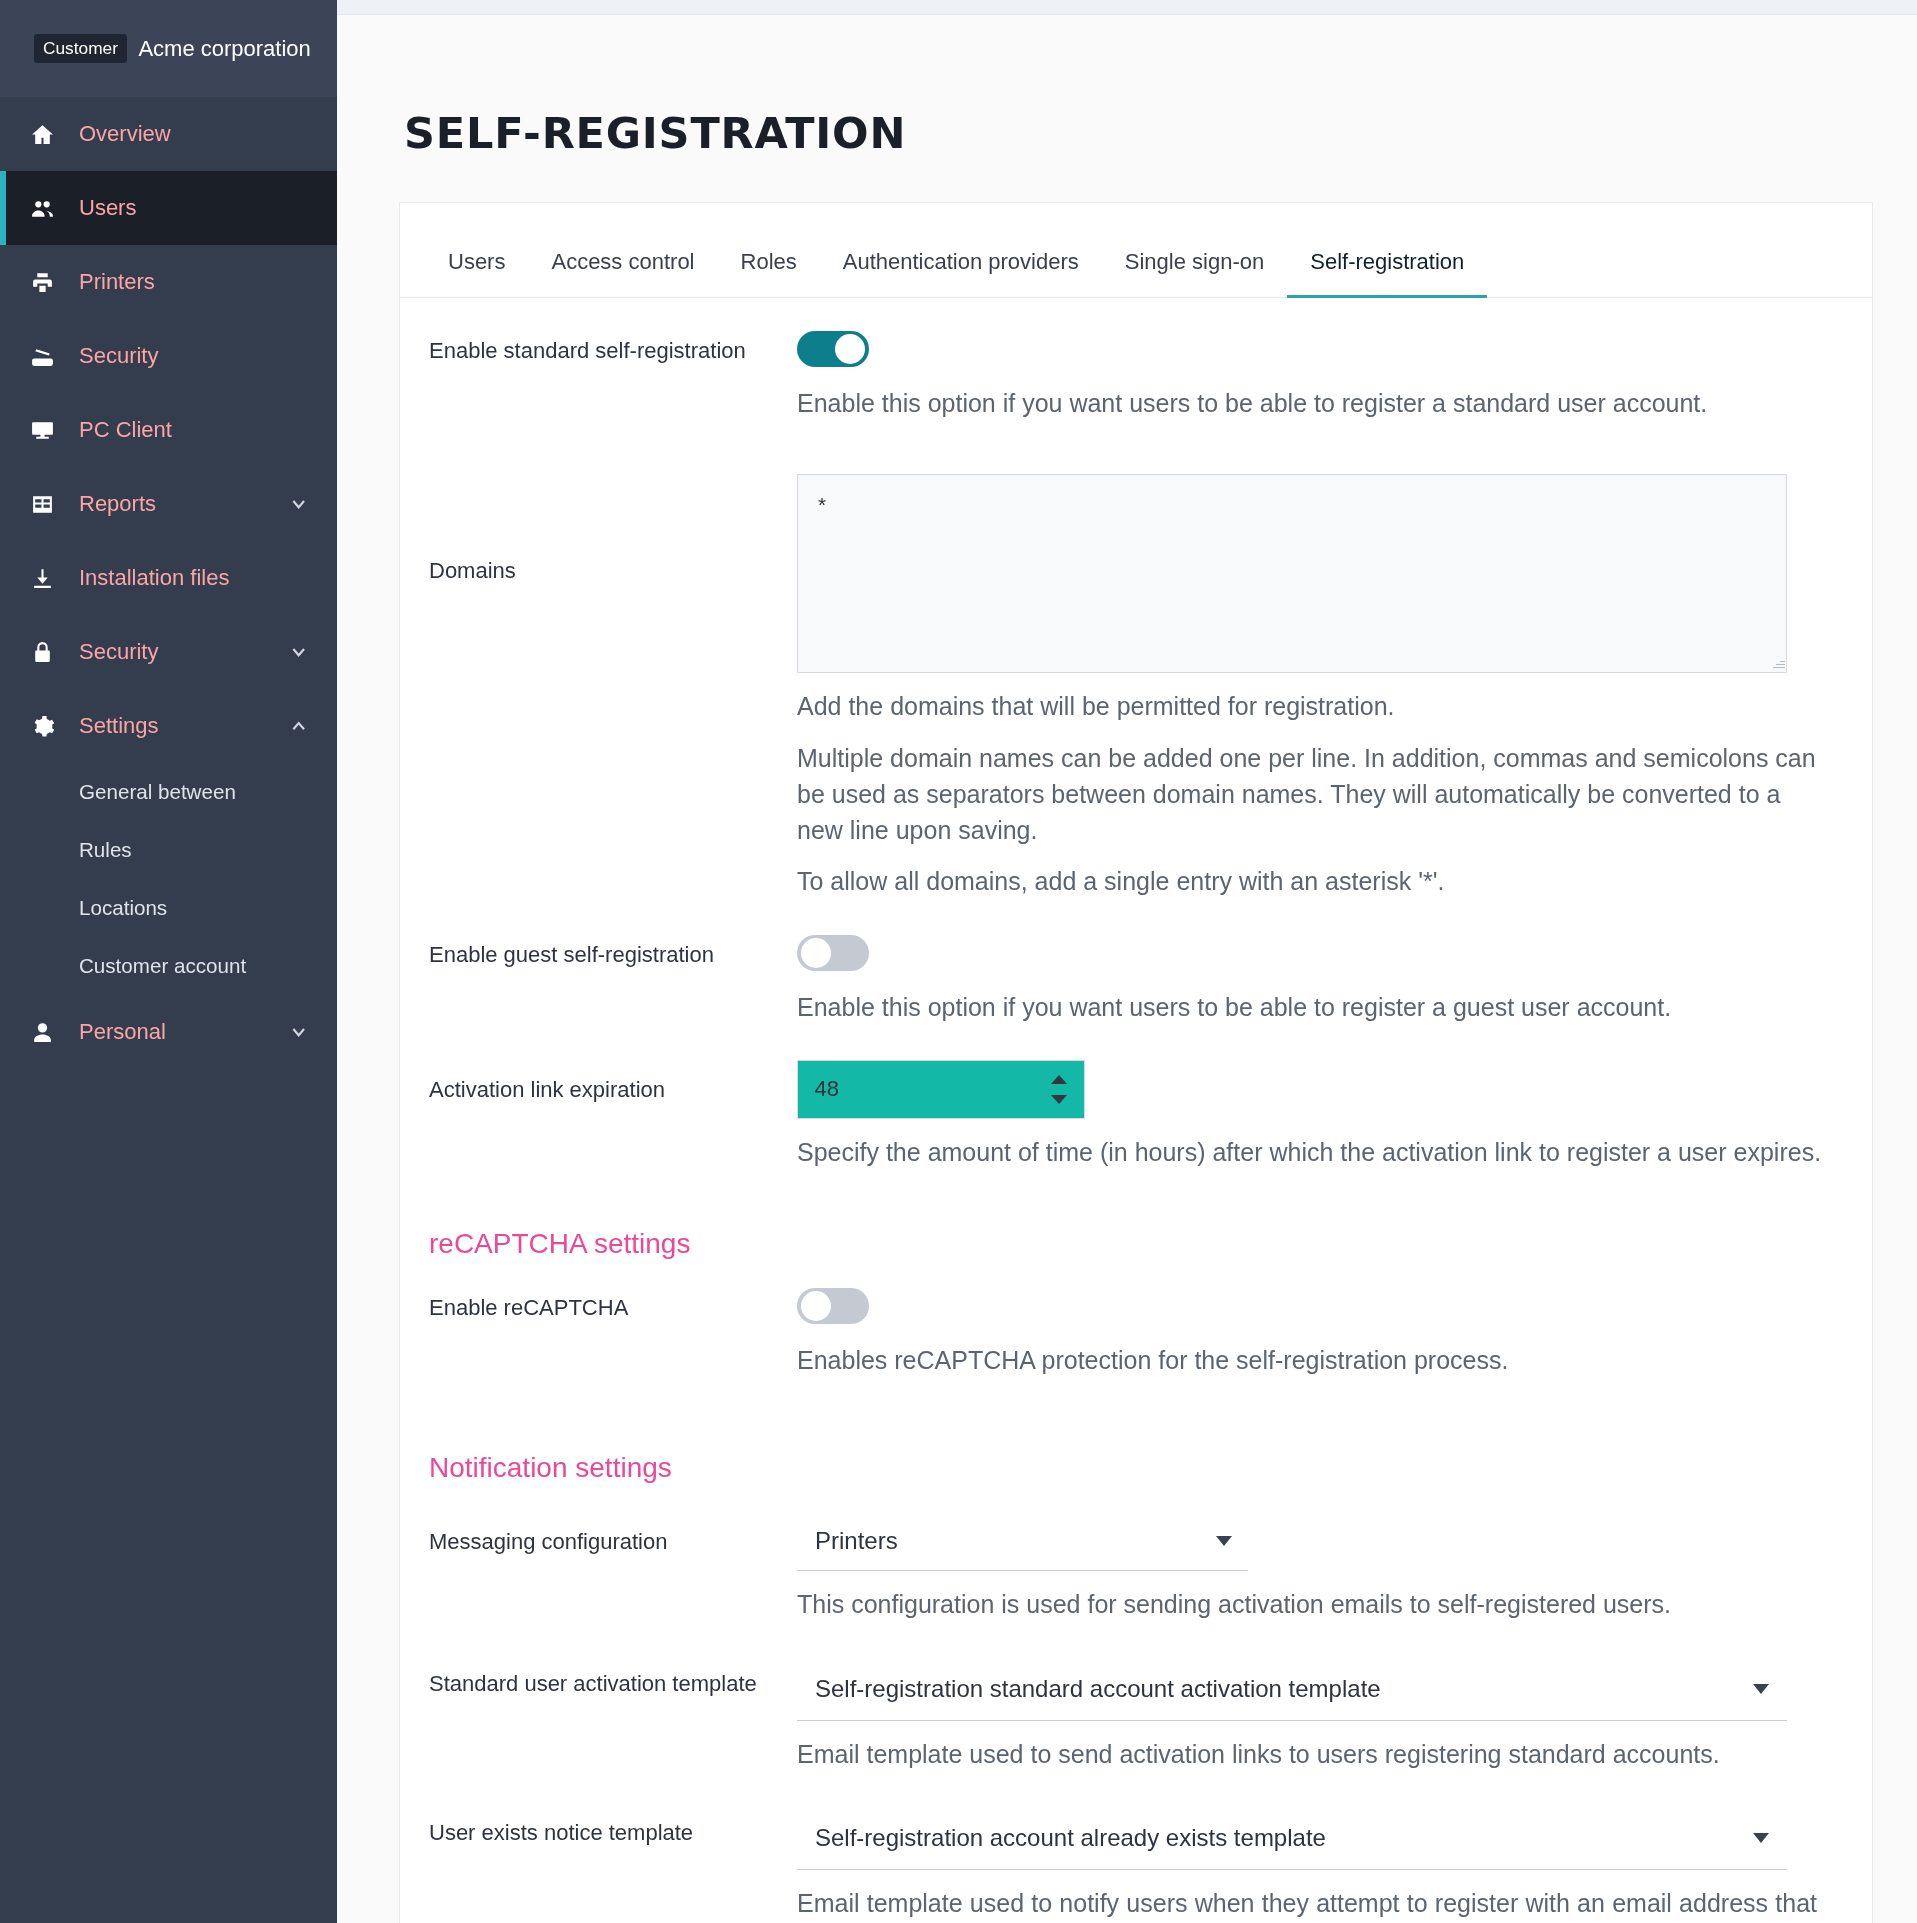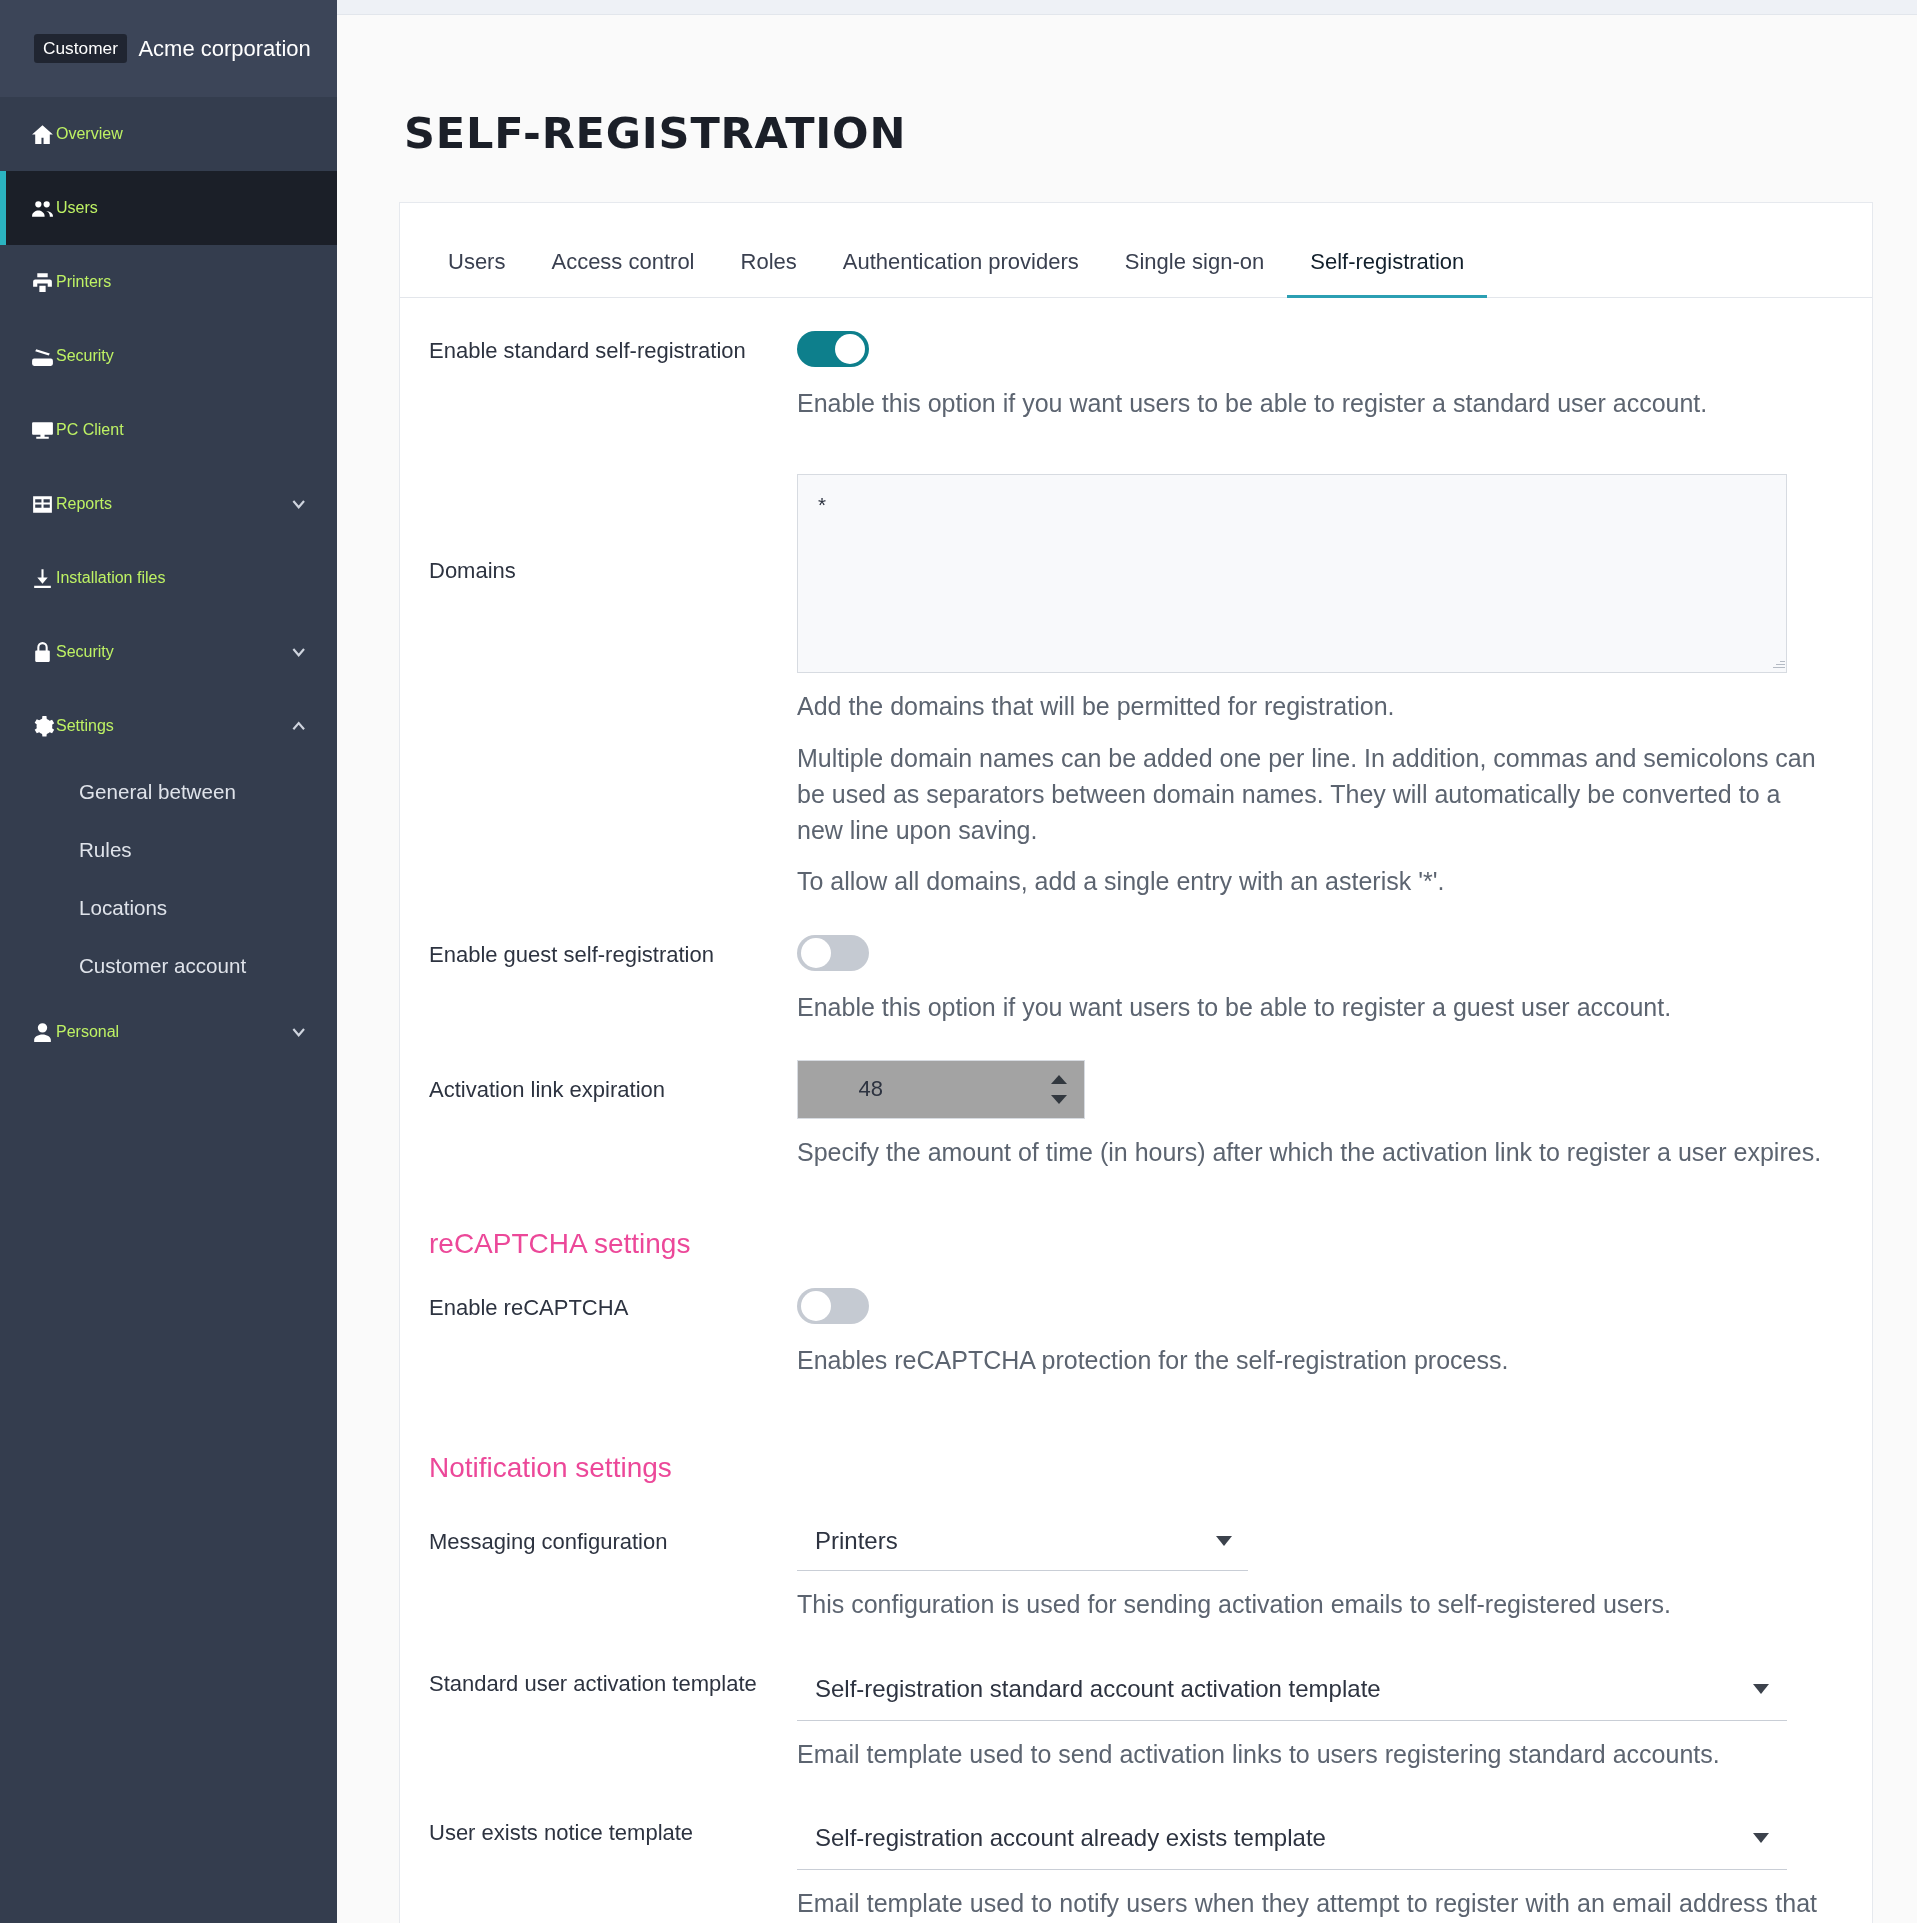--- a/index.html
+++ b/index.html
@@ -46,22 +46,23 @@
     font-size: 22px;
     color: #ffffff;
     white-space: nowrap;
   }
   .nav { padding-top: 0; }
   .nav-item {
     height: 74px;
     display: flex;
     align-items: center;
     padding: 0 28px;
-    font-size: 16px;
-    color: #bef264;
+    gap: 23px;
+    font-size: 22px;
+    color: #fca5a5;
     cursor: pointer;
     position: relative;
   }
   .nav-item.active {
     background: #1b1f28;
   }
   .nav-item.active::before {
     content: "";
     position: absolute;
     left: 0; top: 0; bottom: 0;
@@ -213,25 +214,24 @@
     height: 0.8px;
     background: #b5bbc4;
     display: block;
   }
 
   
   .num-wrap {
     width: 288px;
     height: 59px;
     border: 0.8px solid #d7dbe1;
-    background: #a3a3a3;
+    background: #14b8a6;
     display: flex;
     align-items: center;
     position: relative;
-    padding-left: 44px;
   }
   .num-input {
     border: none;
     outline: none;
     font-size: 22px;
     color: #2d3340;
     padding: 0 16.4px;
     width: 100%;
     height: 100%;
     background: transparent;

